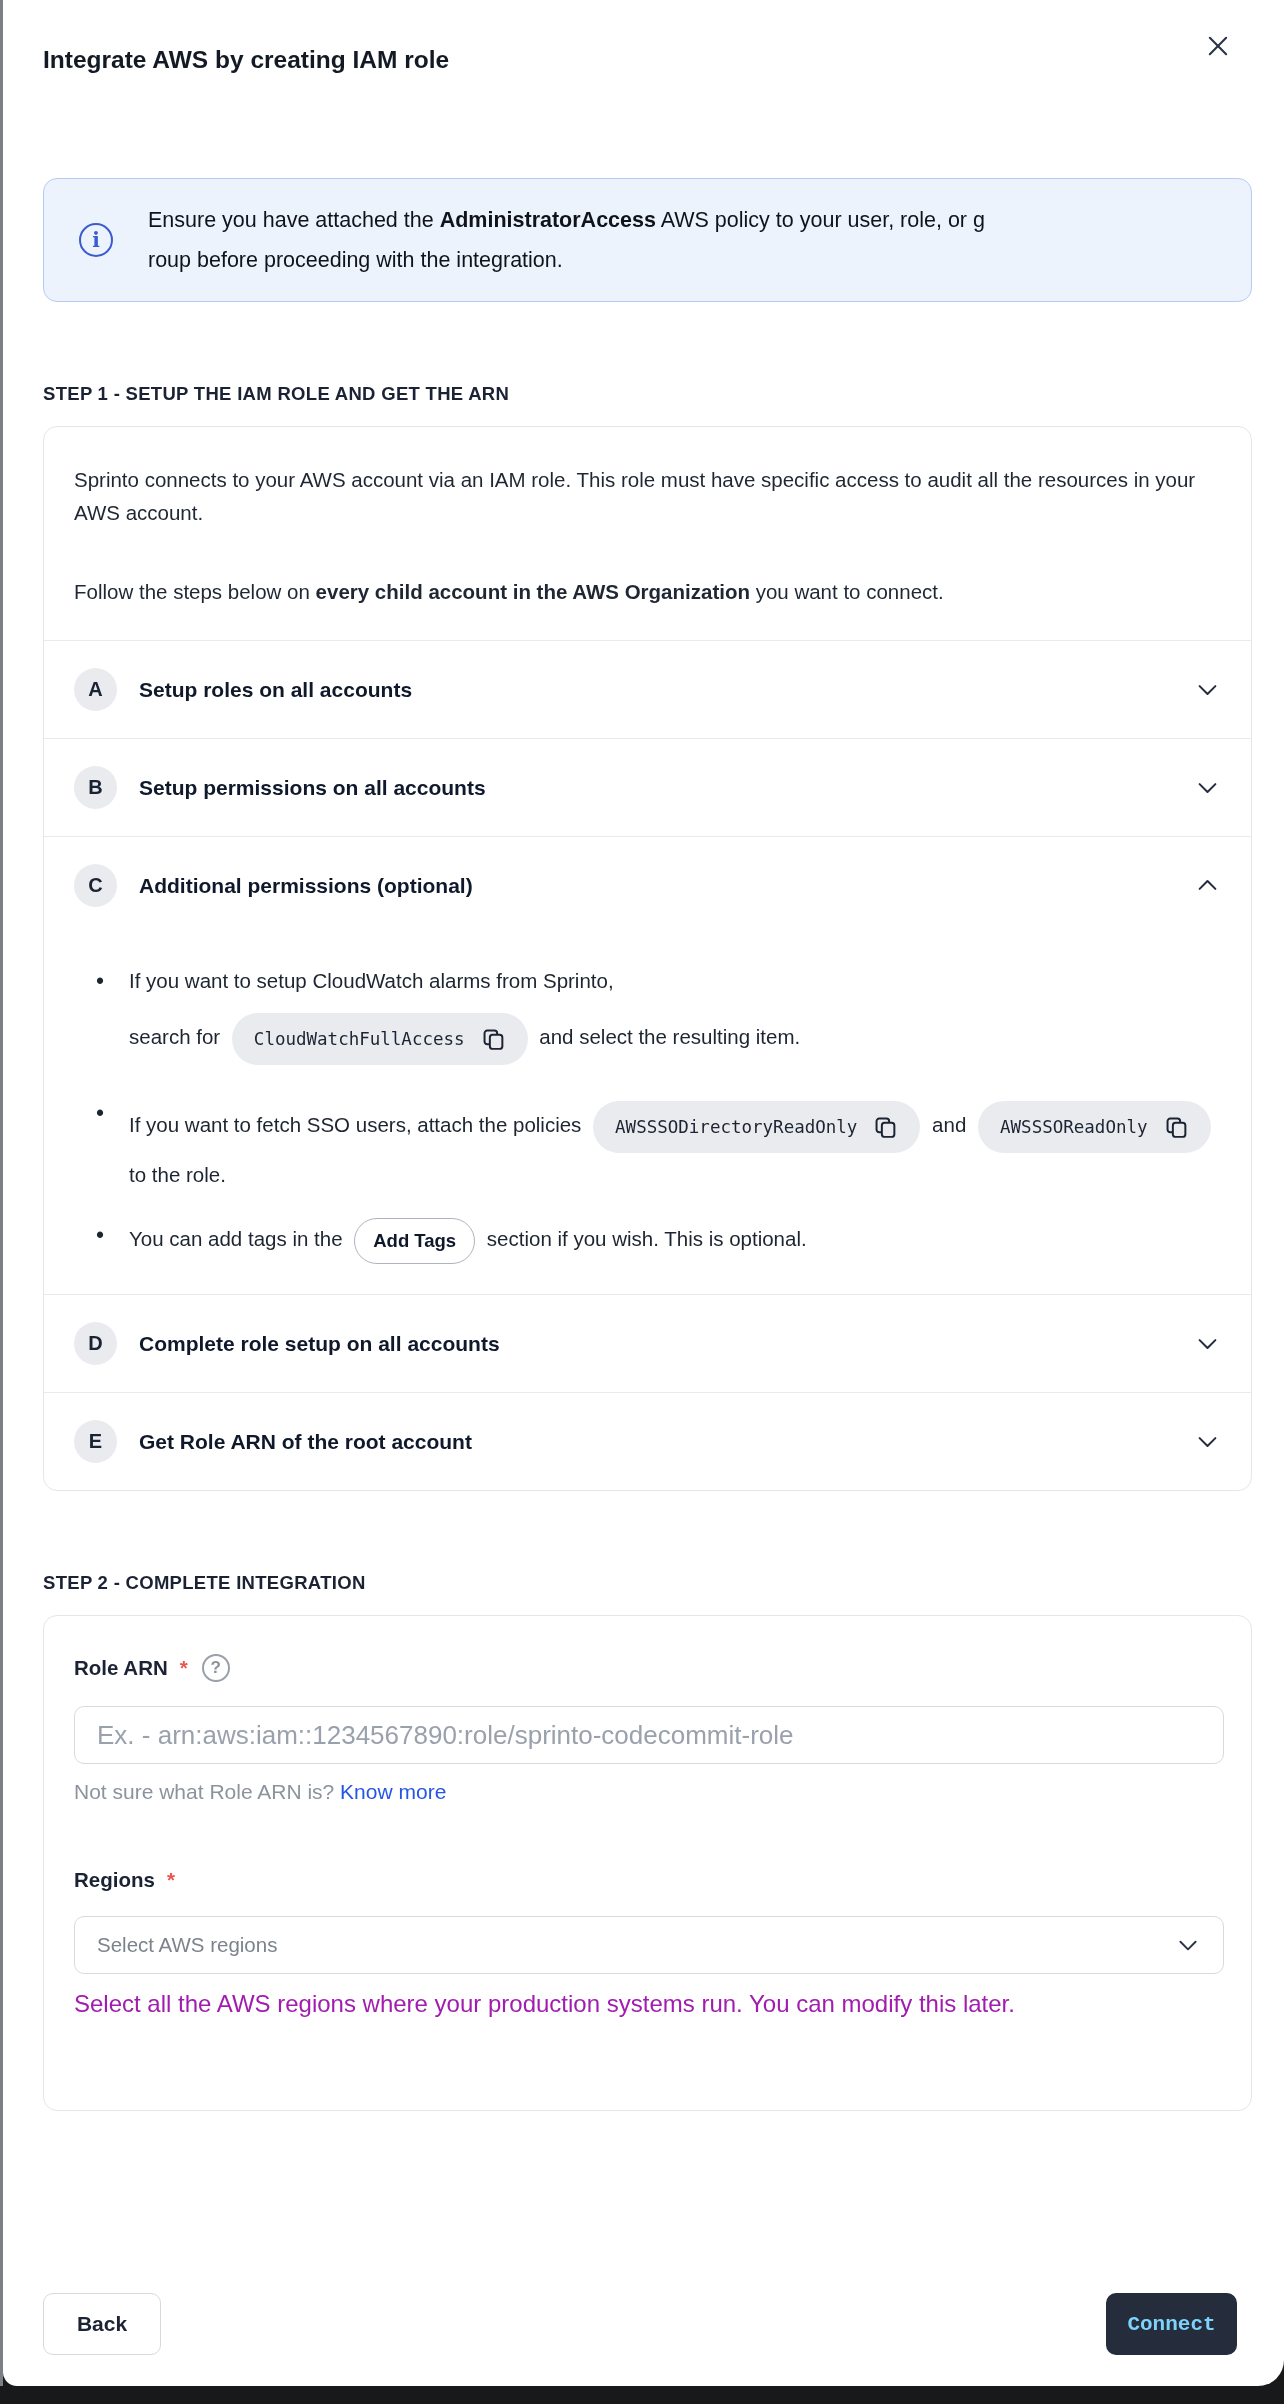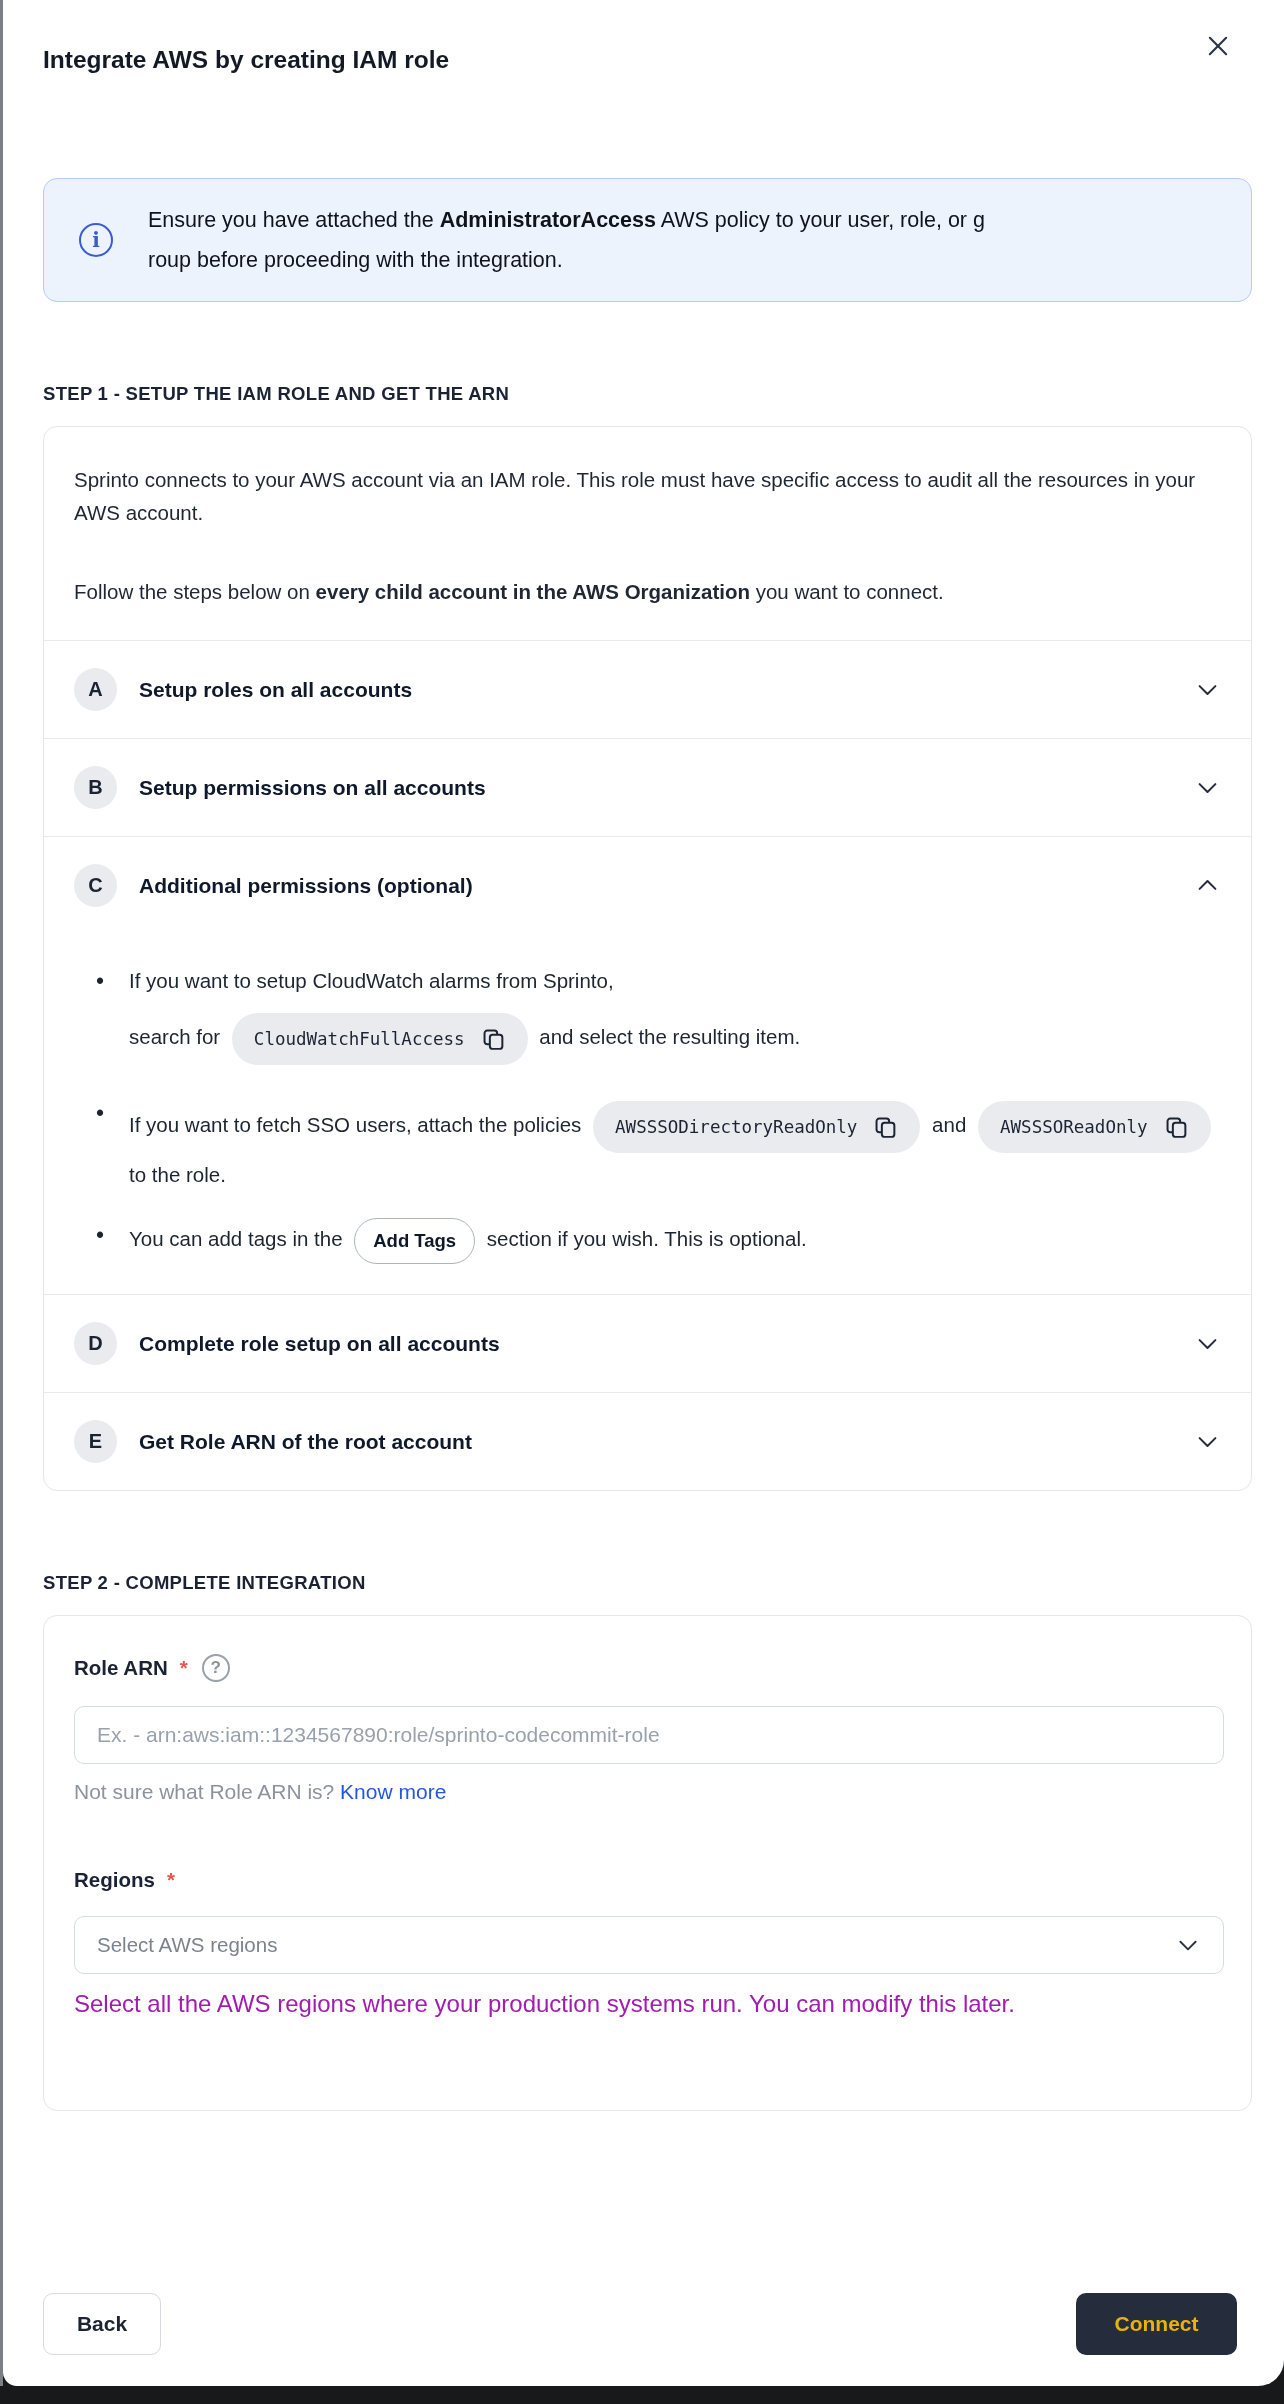--- a/index.html
+++ b/index.html
@@ -118,21 +118,21 @@
   .field-label { font-size: 20.5px; font-weight: 700; color: #1a2233; }
   .req { color: #e8554d; font-size: 20.5px; font-weight: 700; margin-left: 4px; }
   .q-icon {
     width: 28px; height: 28px; border: 2px solid #9aa0a8; border-radius: 50%;
     color: #8b9199; font-size: 17px; font-weight: 700;
     display: flex; align-items: center; justify-content: center; margin-left: 6px;
   }
   .text-input {
     margin-top: 24px; width: 1150px; height: 58px;
     border: 1.5px solid #d6dbe1; border-radius: 10px;
-    padding: 0 22px; font-size: 21px; color: #1d2531;
+    padding: 0 22px; font-size: 26px; color: #1d2531;
     font-family: "Liberation Sans", sans-serif;
     background: #fff; outline: none; display: block;
   }
   .text-input::placeholder { color: #99a1ad; }
   .muted-row { margin-top: 16px; font-size: 21px; color: #8d939d; }
   .muted-row a { color: #2456e6; text-decoration: none; font-weight: 500; cursor: pointer; }
   .regions-block { margin-top: 64px; }
   .select-box {
     margin-top: 24px; width: 1150px; height: 58px;
     border: 1.5px solid #d6dbe1; border-radius: 10px;
@@ -147,21 +147,21 @@
     margin-top: 182px;
     display: flex; justify-content: space-between; align-items: center;
     gap: 20px; padding-right: 15px;
   }
   .btn {
     height: 62px; border-radius: 10px; font-size: 21px; font-weight: 600;
     font-family: "Liberation Sans", sans-serif; cursor: pointer;
     display: inline-flex; align-items: center; justify-content: center;
   }
   .btn-back { width: 118px; background: #fff; border: 1.5px solid #d6dae0; color: #1b2334; }
-  .btn-connect { width: 161px; background: #252c3b; border: none; color: #eab308; }
+  .btn-connect { width: 131px; background: #252c3b; border: none; color: #7dd3fc; font-family: Liberation Mono, monospace; }
 </style>
 </head>
 <body>
 
 <div class="backdrop-strip"></div>
 
 <div class="modal">
 
   <div class="modal-header">
     <h1 class="modal-title">Integrate AWS by creating IAM role</h1>

